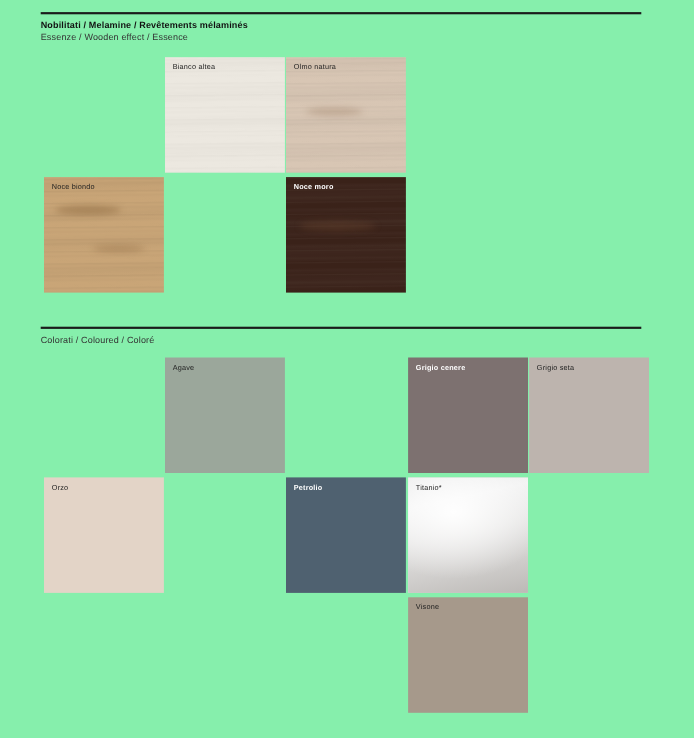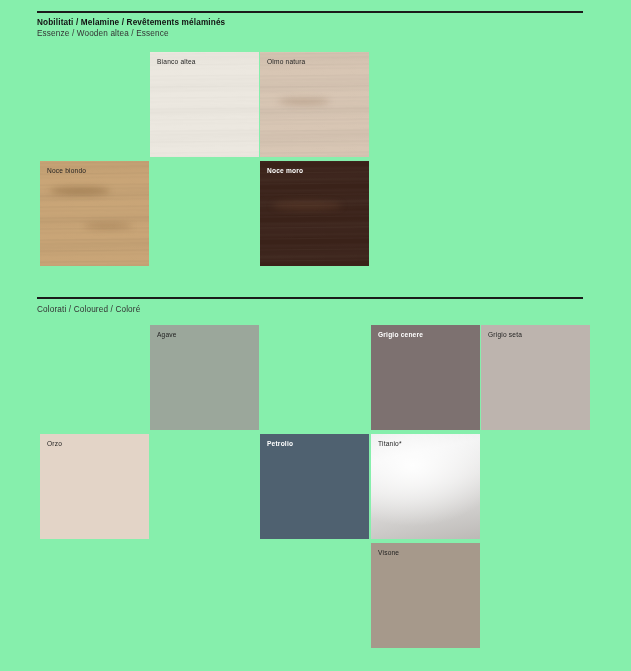--- a/index.html
+++ b/index.html
@@ -127,21 +127,21 @@
 </style>
 </head>
 <body>
 
 <div class="page">
 
   <div class="rule" style="top:11px;"></div>
 
   <div class="heading-block" style="top:17px;">
     <div class="heading-line1">Nobilitati / Melamine / Revêtements mélaminés</div>
-    <div class="heading-line2">Essenze / Wooden altea / Essence</div>
+    <div class="heading-line2">Essenze / Wooden effect / Essence</div>
   </div>
 
   <div class="grid" style="top:52px; left:37px; width:546px; height:225px;">
 
     <div class="swatch" style="left:113px; top:0px; background:#ece8e0;">
       <div class="grain soft"></div>
       <div class="label dark">Bianco altea</div>
     </div>
 
     <div class="swatch" style="left:223px; top:0px; background:#d8c6b4;">

